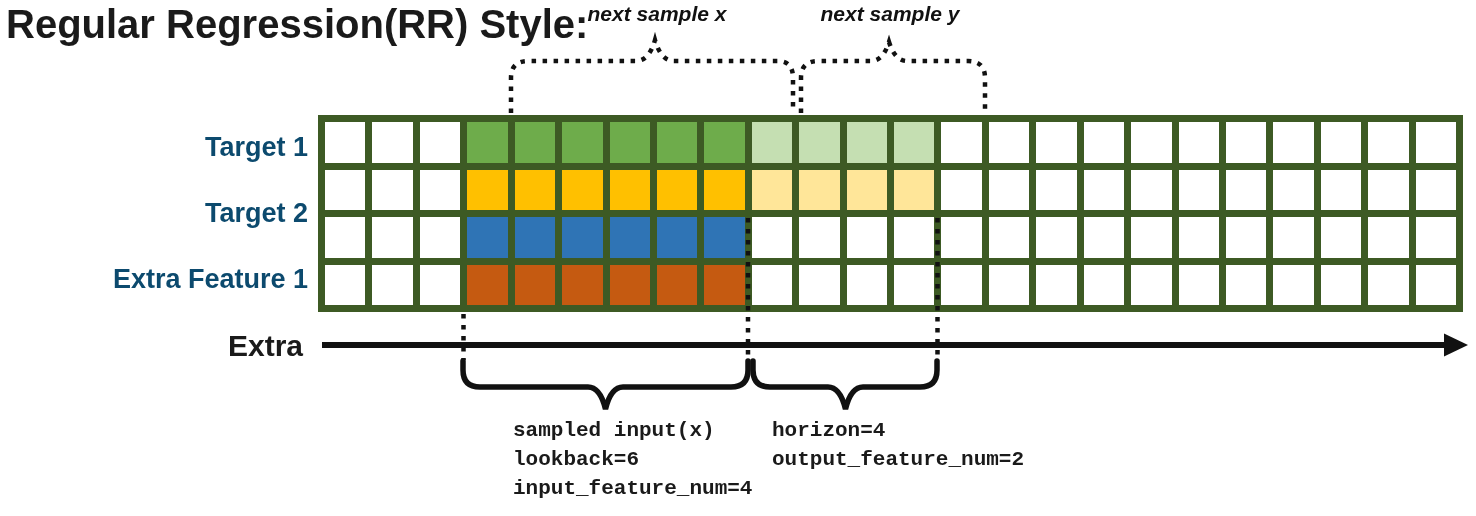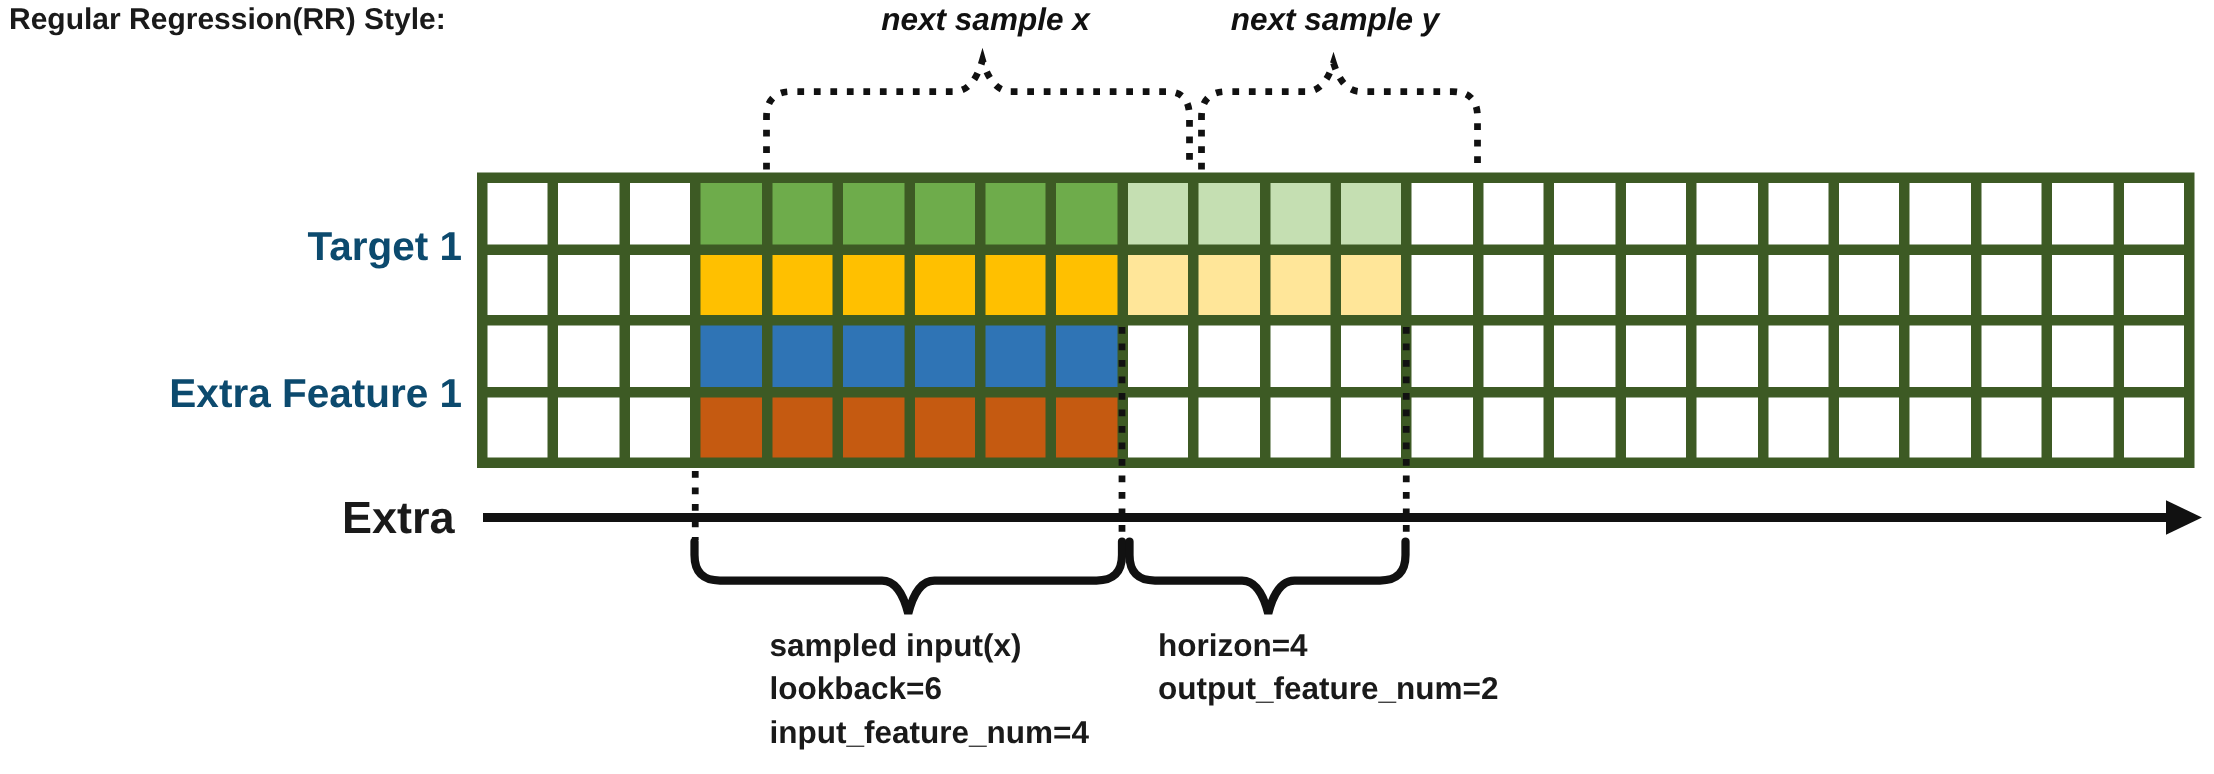--- a/index.html
+++ b/index.html
@@ -2,21 +2,21 @@
 <html style="--border-color: #3D5A24;"><head>
 <meta charset="utf-8">
 <style>
   html,body{margin:0;padding:0;background:#fff;}
   #canvas{
     position:relative; width:1476px; height:516px; overflow:hidden;
     background:#fff; font-family:"Liberation Sans", sans-serif; color:#111;
   }
   .title{
     position:absolute; left:6px; top:2px;
-    font-size:20px; font-weight:bold; letter-spacing:0px; color:#1a1a1a;
+    font-size:40px; font-weight:bold; letter-spacing:0px; color:#1a1a1a;
   }
   .top-label{
     position:absolute; top:2px; transform:translateX(-50%);
     font-size:21px; font-weight:bold; font-style:italic; white-space:nowrap;
   }
   #next-x-label{ left:657px; }
   #next-y-label{ left:890px; }
   #grid{
     position:absolute; left:318px; top:115px; width:1145px; height:197px;
     box-sizing:border-box; background:var(--border-color,#3D5A24);
@@ -32,37 +32,38 @@
     flex:1; display:flex; align-items:center; justify-content:flex-end;
     font-size:27px; font-weight:bold; white-space:nowrap; color:#0c4a6e;
   }
   #time-label{
     position:absolute; left:150px; top:329px; width:153px; text-align:right;
     font-size:30px; font-weight:bold; color:#1a1a1a;
   }
   svg.overlay{ position:absolute; left:0; top:0; z-index:5; }
   .anno{
     position:absolute; top:416px; font-size:21px; font-weight:bold;
-    line-height:29px; white-space:nowrap; color:#1a1a1a;
+    line-height:29px; white-space:nowrap; color:#1a1a1a;font-family:Liberation Mono, monospace;
   }
   #input-anno{ left:513px; }
   #output-anno{ left:772px; }
 </style>
 </head>
 <body>
 
 <div id="canvas">
 
   <div class="title">Regular Regression(RR) Style:</div>
 
   <div class="top-label" id="next-y-label">next sample y</div>
   <div class="top-label" id="next-x-label">next sample x</div>
 
   <div id="row-labels">
       <div class="row-label">Target 1</div>
+      <div class="row-label">Target 2</div>
       <div class="row-label">Extra Feature 1</div>
     </div>
 
   <div id="grid" style="--border-color: #3D5A24;">
       <div class="cell" style="background: rgb(255, 255, 255);"></div>
       <div class="cell" style="background: rgb(255, 255, 255);"></div>
       <div class="cell" style="background: rgb(255, 255, 255);"></div>
       <div class="cell" style="background: rgb(110, 172, 75);"></div>
       <div class="cell" style="background: rgb(110, 172, 75);"></div>
       <div class="cell" style="background: rgb(110, 172, 75);"></div>

